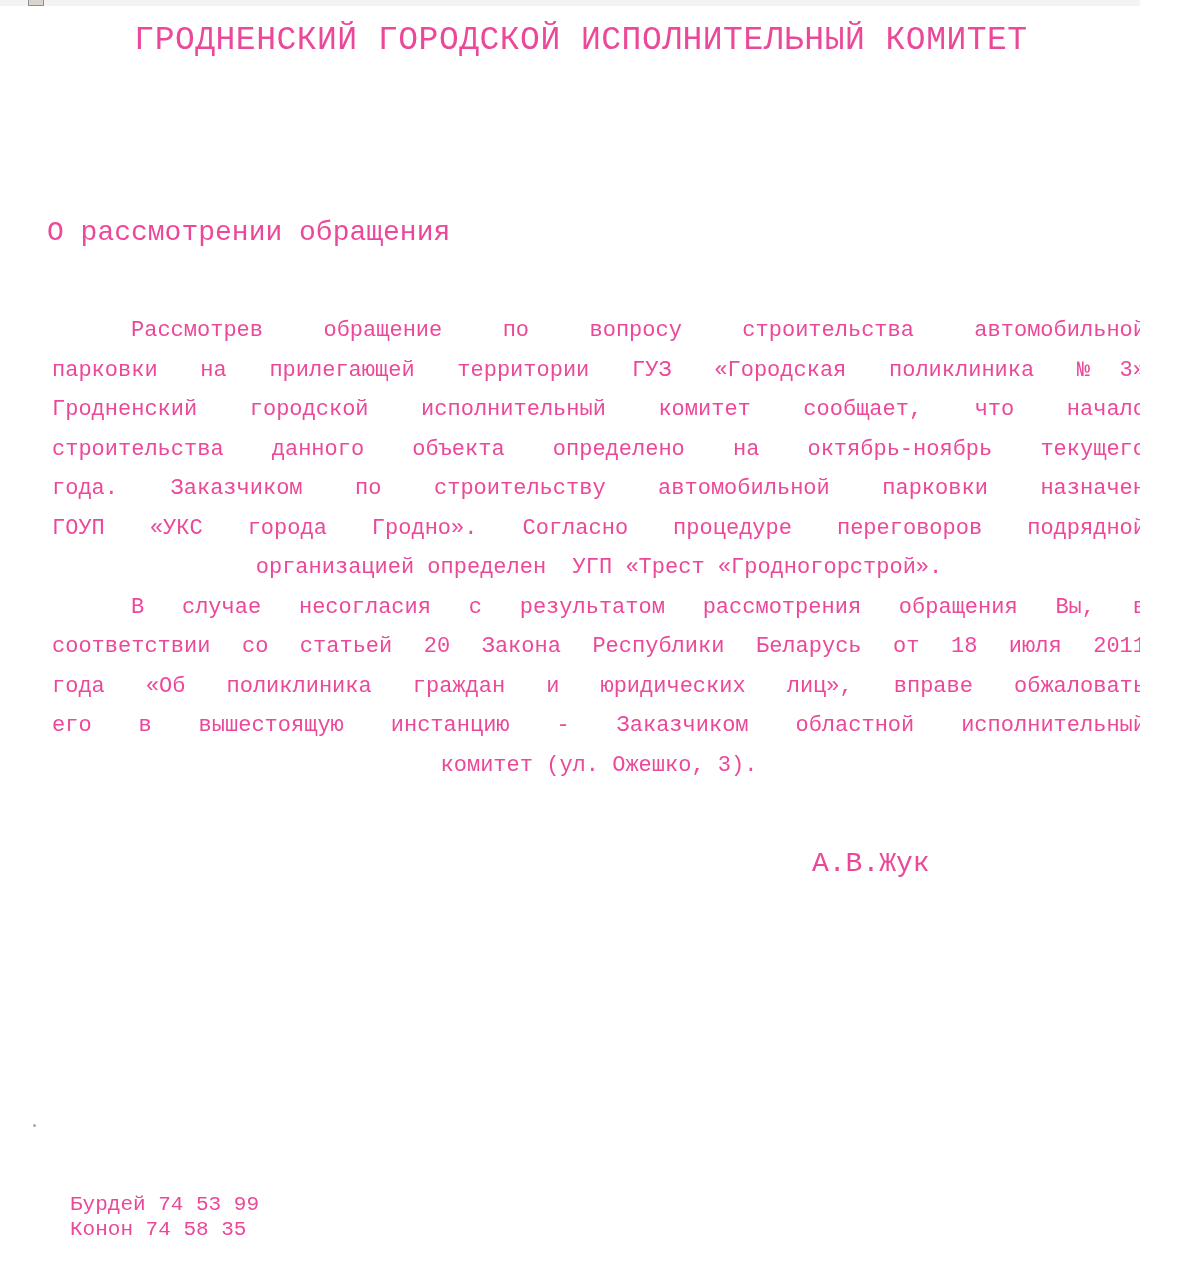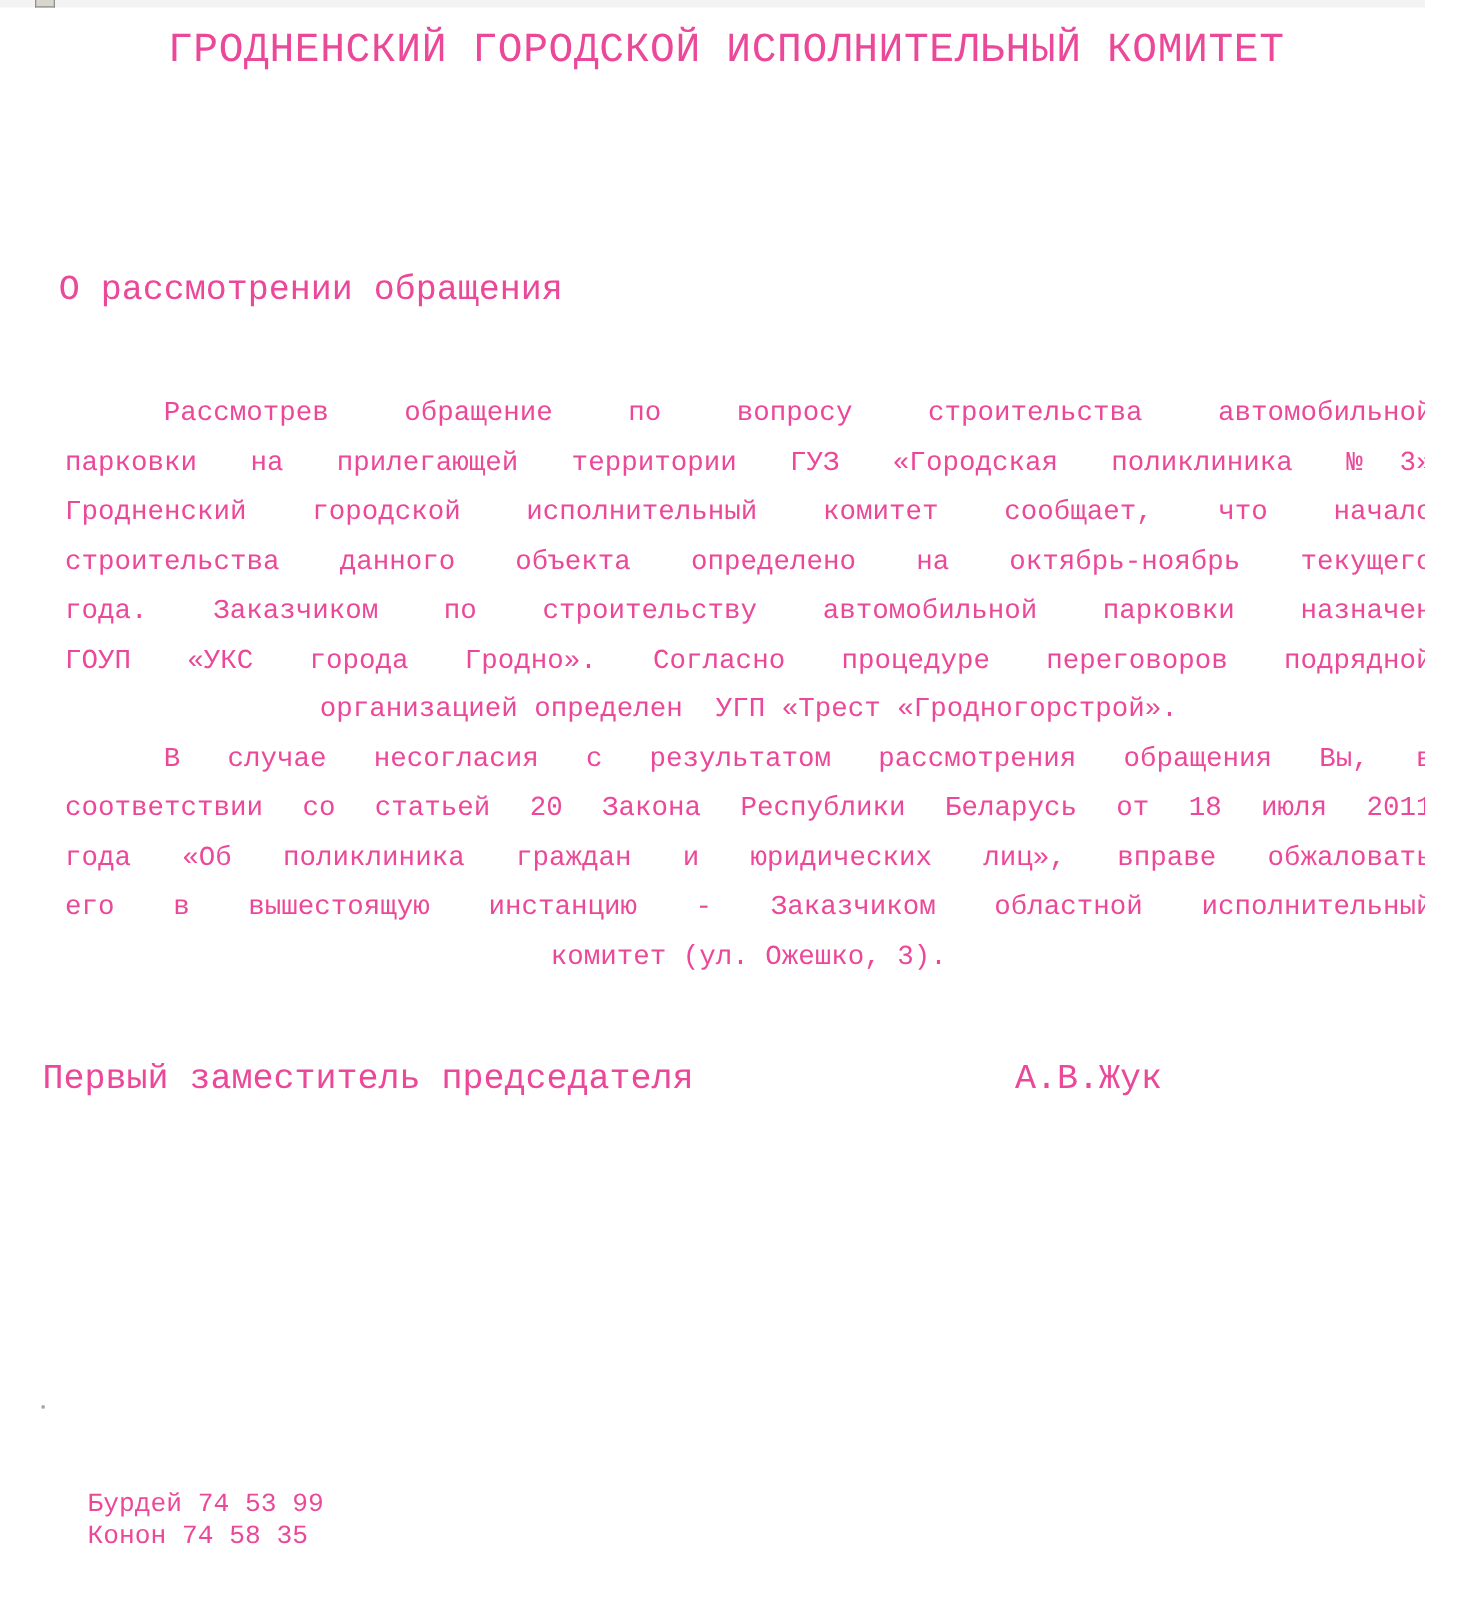--- a/index.html
+++ b/index.html
@@ -125,21 +125,20 @@
       <div class="paragraph">
         <div class="line justify indent">В случае несогласия с результатом рассмотрения обращения Вы, в</div>
         <div class="line justify">соответствии со статьей 20 Закона Республики Беларусь от 18 июля 2011</div>
         <div class="line justify">года «Об поликлиника граждан и юридических лиц», вправе обжаловать</div>
         <div class="line justify">его в вышестоящую инстанцию - Заказчиком областной исполнительный</div>
         <div class="line">комитет (ул. Ожешко, 3).</div>
       </div>
     </div>
 
   <div class="signature">
-    <span>Первый заместитель председателя</span>
     <span class="sig-name">А.В.Жук</span>
   </div>
 
   <div class="speck"></div>
 
   <div class="footer">
       <div class="contact-line">Бурдей 74 53 99</div>
       <div class="contact-line">Конон 74 58 35</div>
     </div>
 

